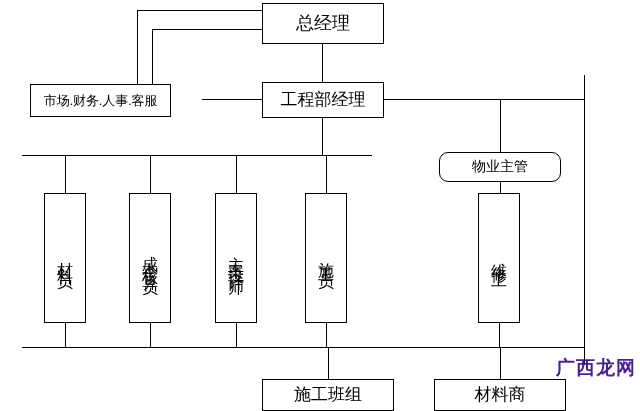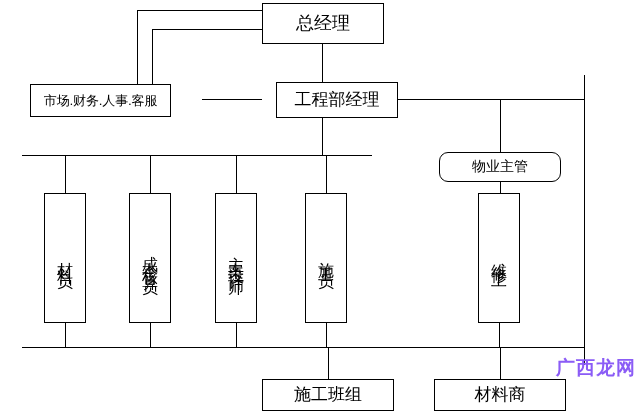--- a/index.html
+++ b/index.html
@@ -51,21 +51,21 @@
   .line.h { height: 1px; }
   .line.v { width: 1px; }
 
   .watermark {
     position: absolute;
     right: 4px;
     bottom: 30px;
     font-family: "Liberation Sans", sans-serif;
     font-size: 19px;
     font-weight: bold;
-    color: #8b5cf6;
+    color: #4c1d95;
     letter-spacing: 1px;
     z-index: 6;
     white-space: nowrap;
   }
 </style>
 </head>
 <body>
 
 <div id="chart">
     <div class="line v" style="left: 322px; top: 44px; height: 38px;"></div>
@@ -91,21 +91,21 @@
     <div class="line v" style="left: 326px; top: 323px; height: 24px;"></div>
     <div class="line v" style="left: 499px; top: 323px; height: 24px;"></div>
     <div class="line v" style="left: 328px; top: 347px; height: 32px;"></div>
     <div class="line v" style="left: 500px; top: 347px; height: 32px;"></div>
     <div class="node" style="left: 262px; top: 3px; width: 122px; height: 41px; font-size: 18px;">
       <span class="label">总经理</span>
     </div>
     <div class="node" style="left: 30px; top: 84px; width: 141px; height: 33px; font-size: 13px;">
       <span class="label">市场.财务.人事.客服</span>
     </div>
-    <div class="node" style="left: 262px; top: 82px; width: 122px; height: 36px; font-size: 17px; margin-left: 14px;">
+    <div class="node" style="left: 262px; top: 82px; width: 122px; height: 36px; font-size: 17px;">
       <span class="label">工程部经理</span>
     </div>
     <div class="node" style="left: 439px; top: 152px; width: 122px; height: 30px; font-size: 14px; border-radius: 9px;">
       <span class="label">物业主管</span>
     </div>
     <div class="node vertical" style="left: 44px; top: 193px; width: 42px; height: 130px; font-size: 16px;">
       <span class="label">材料员</span>
     </div>
     <div class="node vertical" style="left: 129px; top: 193px; width: 42px; height: 130px; font-size: 16px;">
       <span class="label">成本核算员</span>

